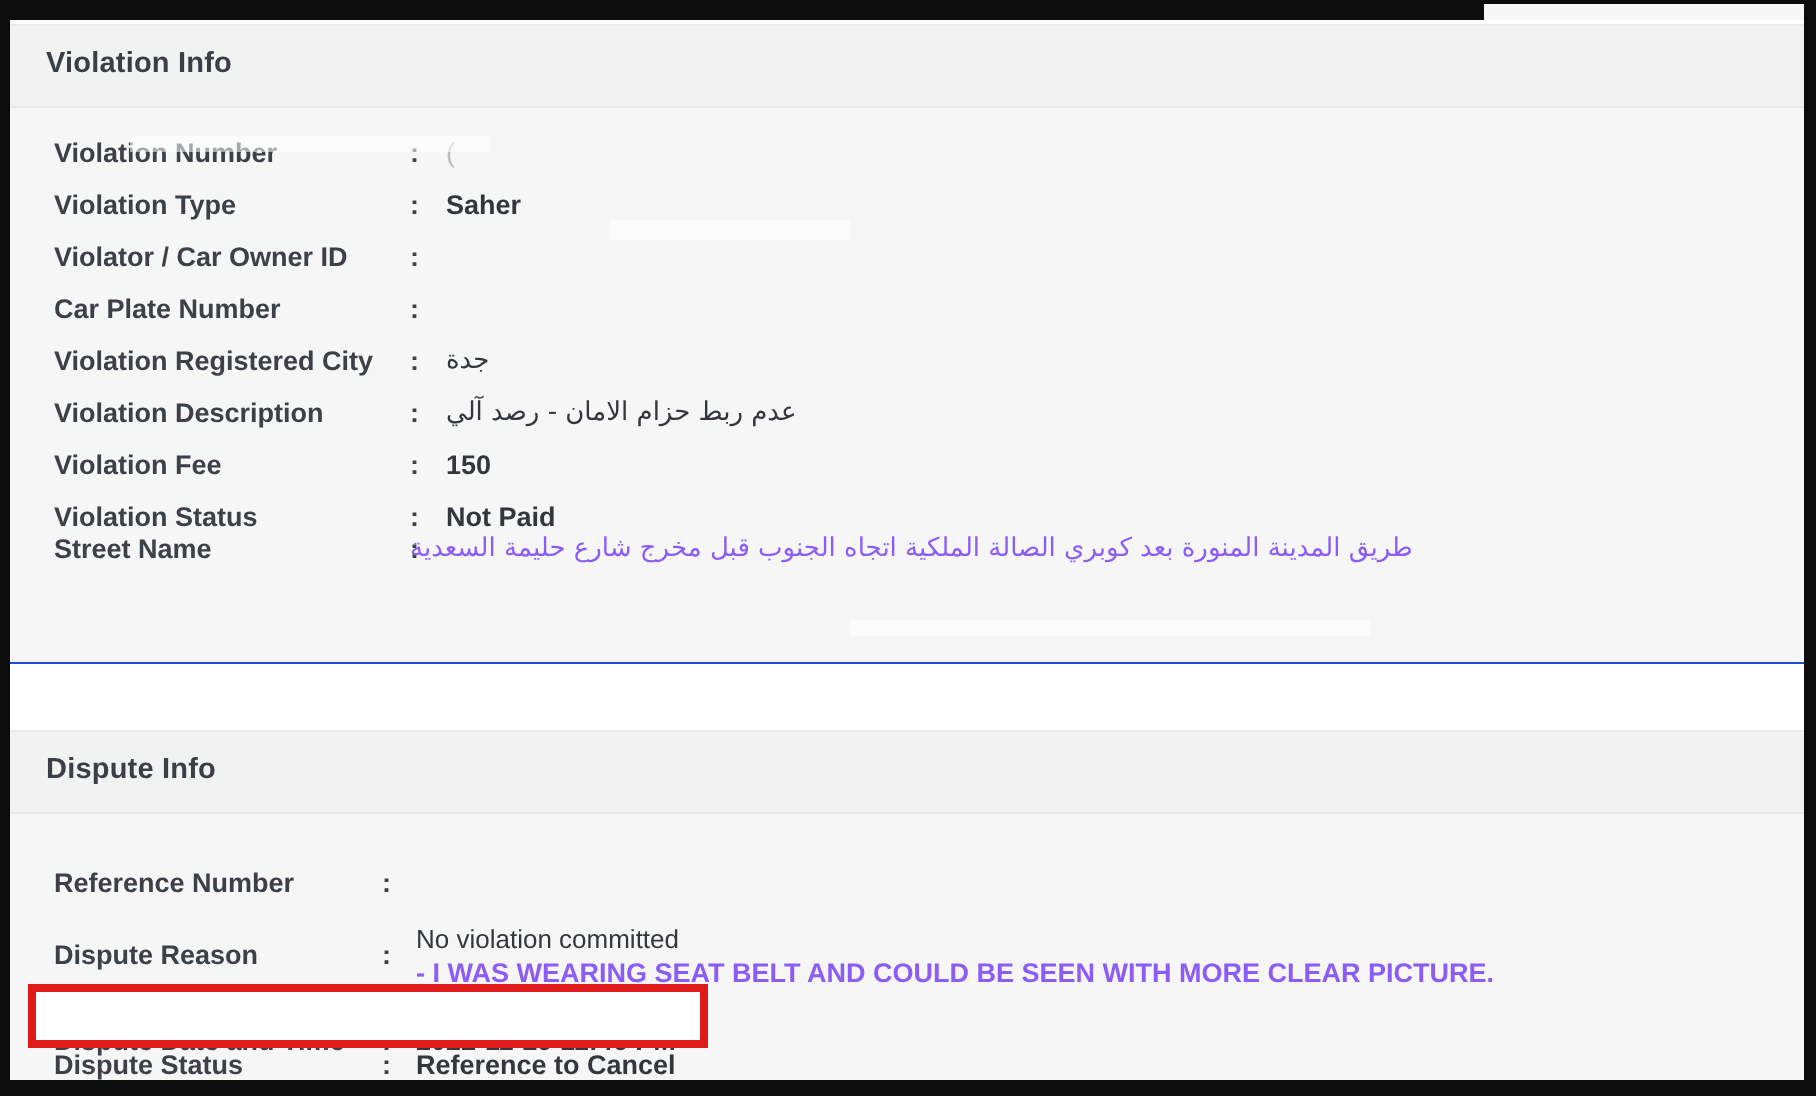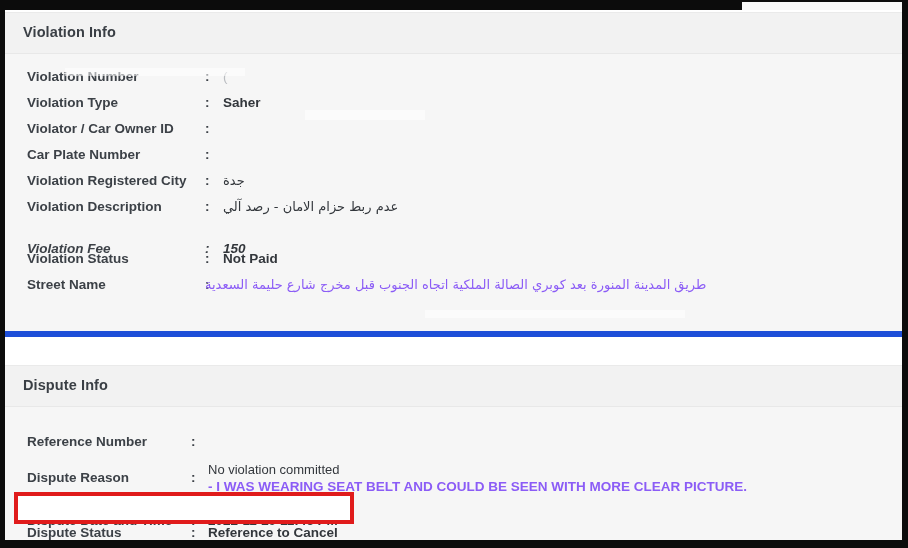--- a/index.html
+++ b/index.html
@@ -44,21 +44,21 @@
     background: #f7f7f7;
   }
 
   
   .section {
     position: absolute;
     left: 0px;
     width: 897px;
     background: #f6f6f6;
     border-top: 1px solid #eaeaea;
-    border-bottom: 6px solid #1d4ed8;
+    border-bottom: 1px solid #1d4ed8;
   }
   .section-violation { top: 2px;  height: 318px; }
   .section-dispute   { top: 335px; height: 183px; margin-top: 20px; }
 
   .section-header {
     position: absolute;
     left: 0;
     top: 0;
     width: 897px;
     height: 40px;
@@ -248,33 +248,33 @@
           <span class="colon v-colon">:</span>
           <span class="val v-val rtl">جدة</span>
         </div>
 
         <div class="row" style="top:142px;">
           <span class="lbl v-lbl">Violation Description</span>
           <span class="colon v-colon">:</span>
           <span class="val v-val rtl">عدم ربط حزام الامان - رصد آلي</span>
         </div>
 
-        <div class="row" style="top:184px;font-style:italic;">
+        <div class="row" style="top:168px;">
           <span class="lbl v-lbl">Violation Fee</span>
           <span class="colon v-colon">:</span>
           <span class="val v-val">150</span>
         </div>
 
         <div class="row" style="top:194px;">
           <span class="lbl v-lbl">Violation Status</span>
           <span class="colon v-colon">:</span>
           <span class="val v-val">Not Paid</span>
         </div>
 
-        <div class="row" style="top:220px;">
+        <div class="row" style="top:210px;">
           <span class="lbl v-lbl">Street Name</span>
           <span class="colon v-colon">:</span>
           <span class="street-val">طريق المدينة المنورة بعد كوبري الصالة الملكية اتجاه الجنوب قبل مخرج شارع حليمة السعدية</span>
         </div>
 
       </div>
     </div>
 
     <div class="section section-dispute">
 

